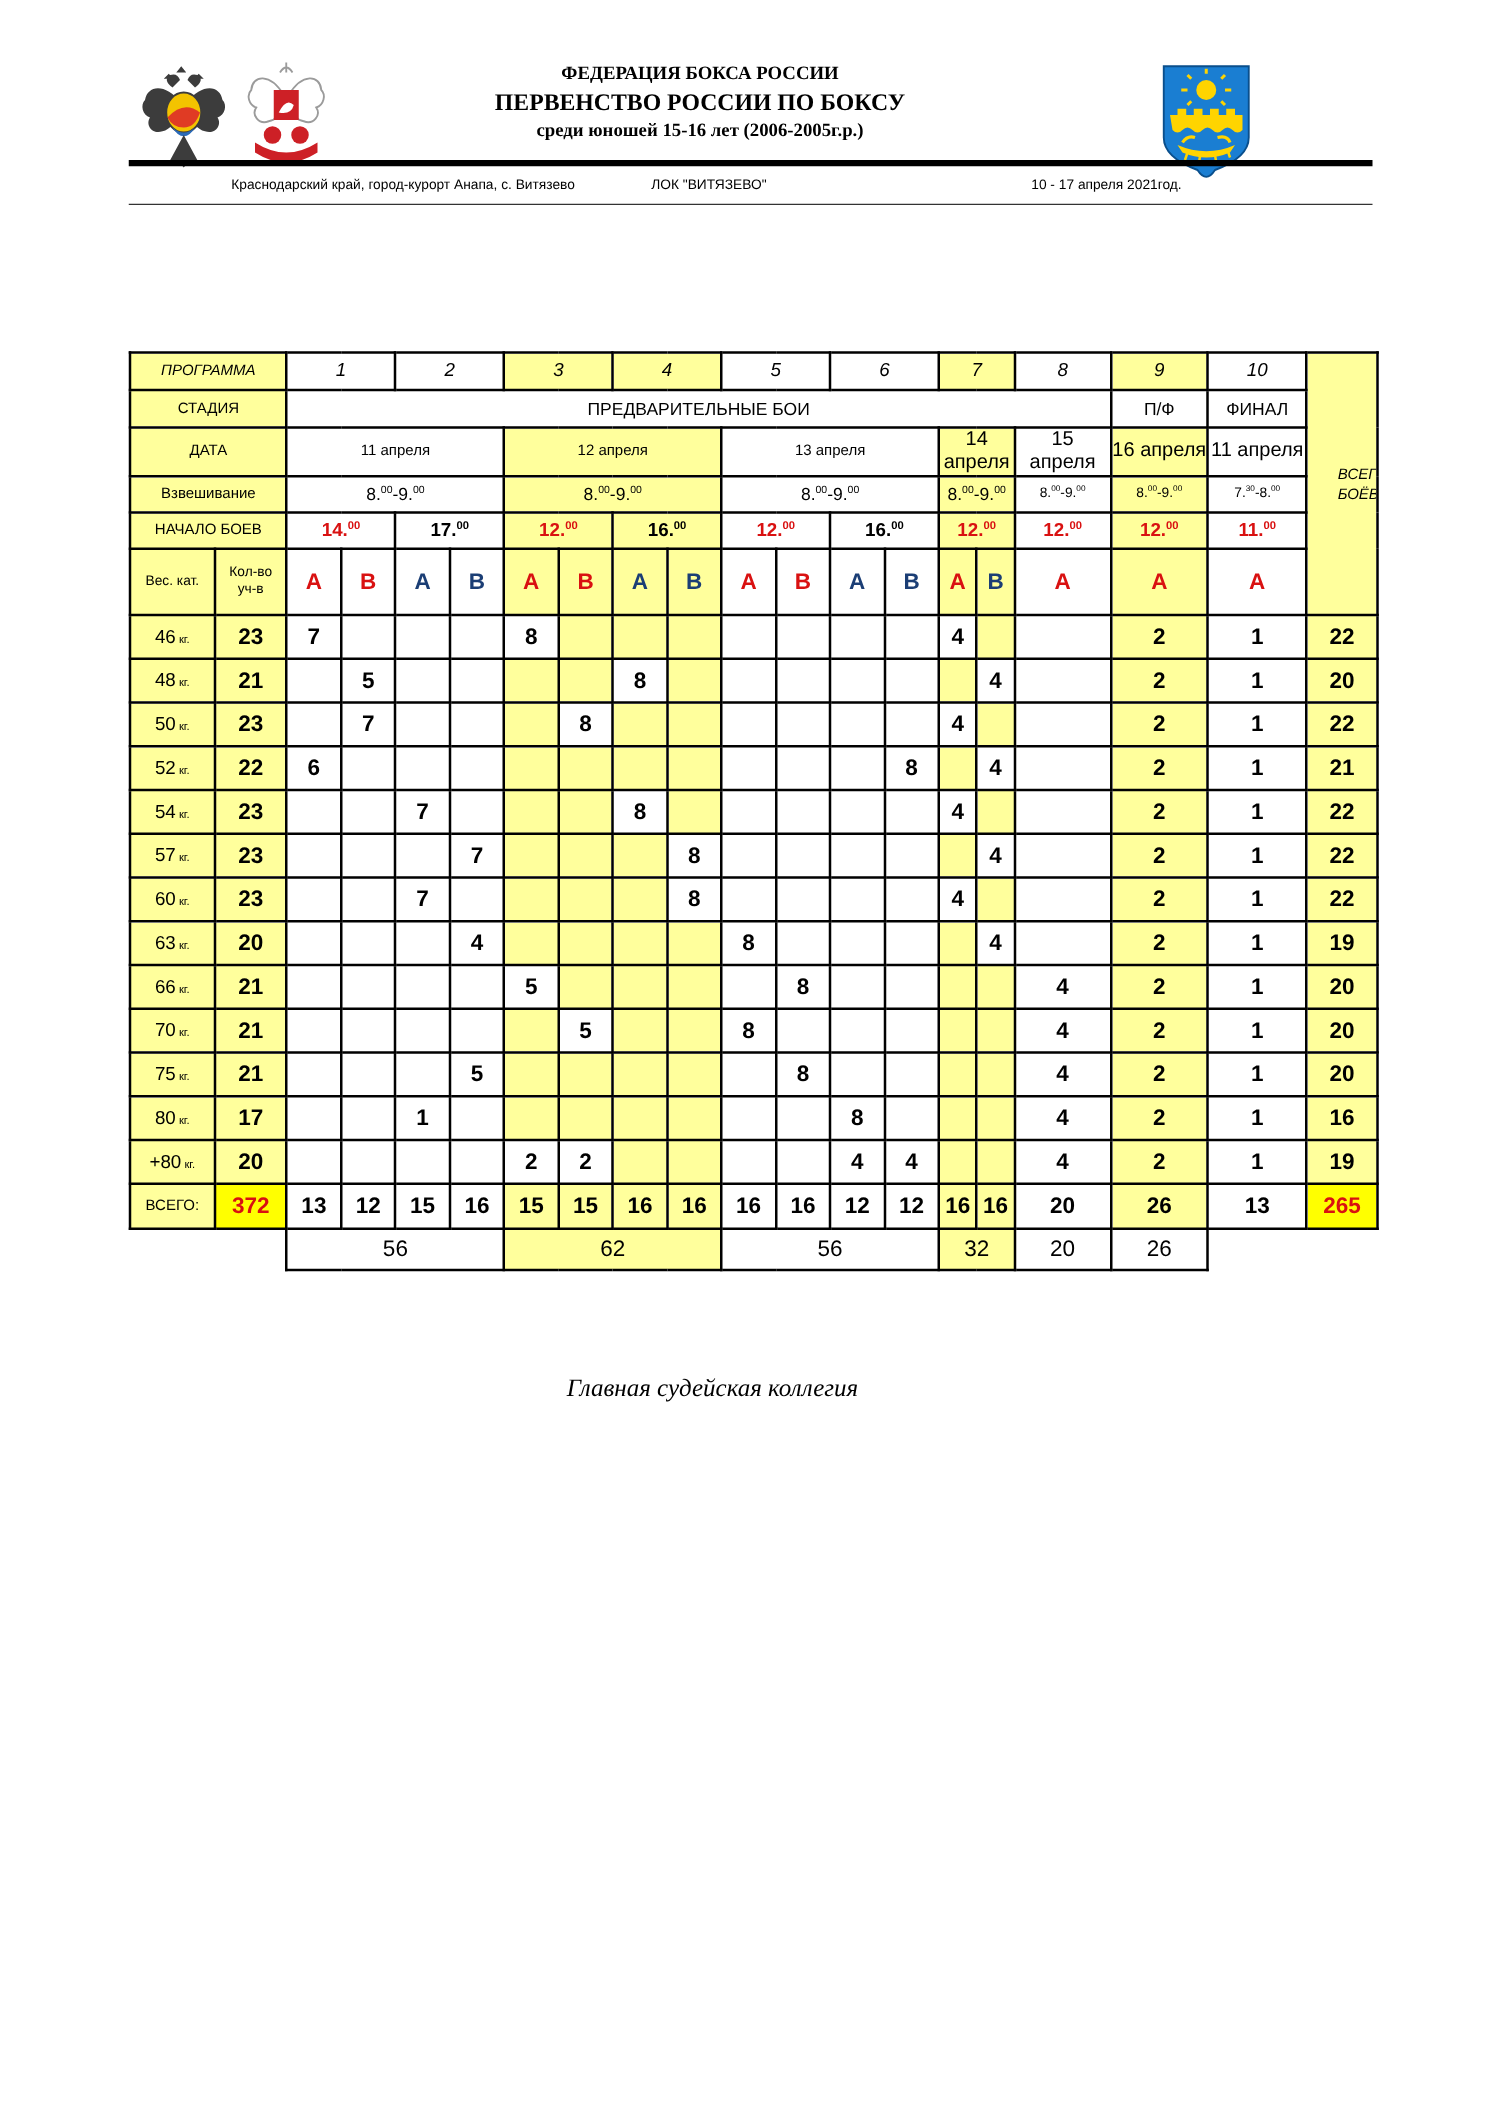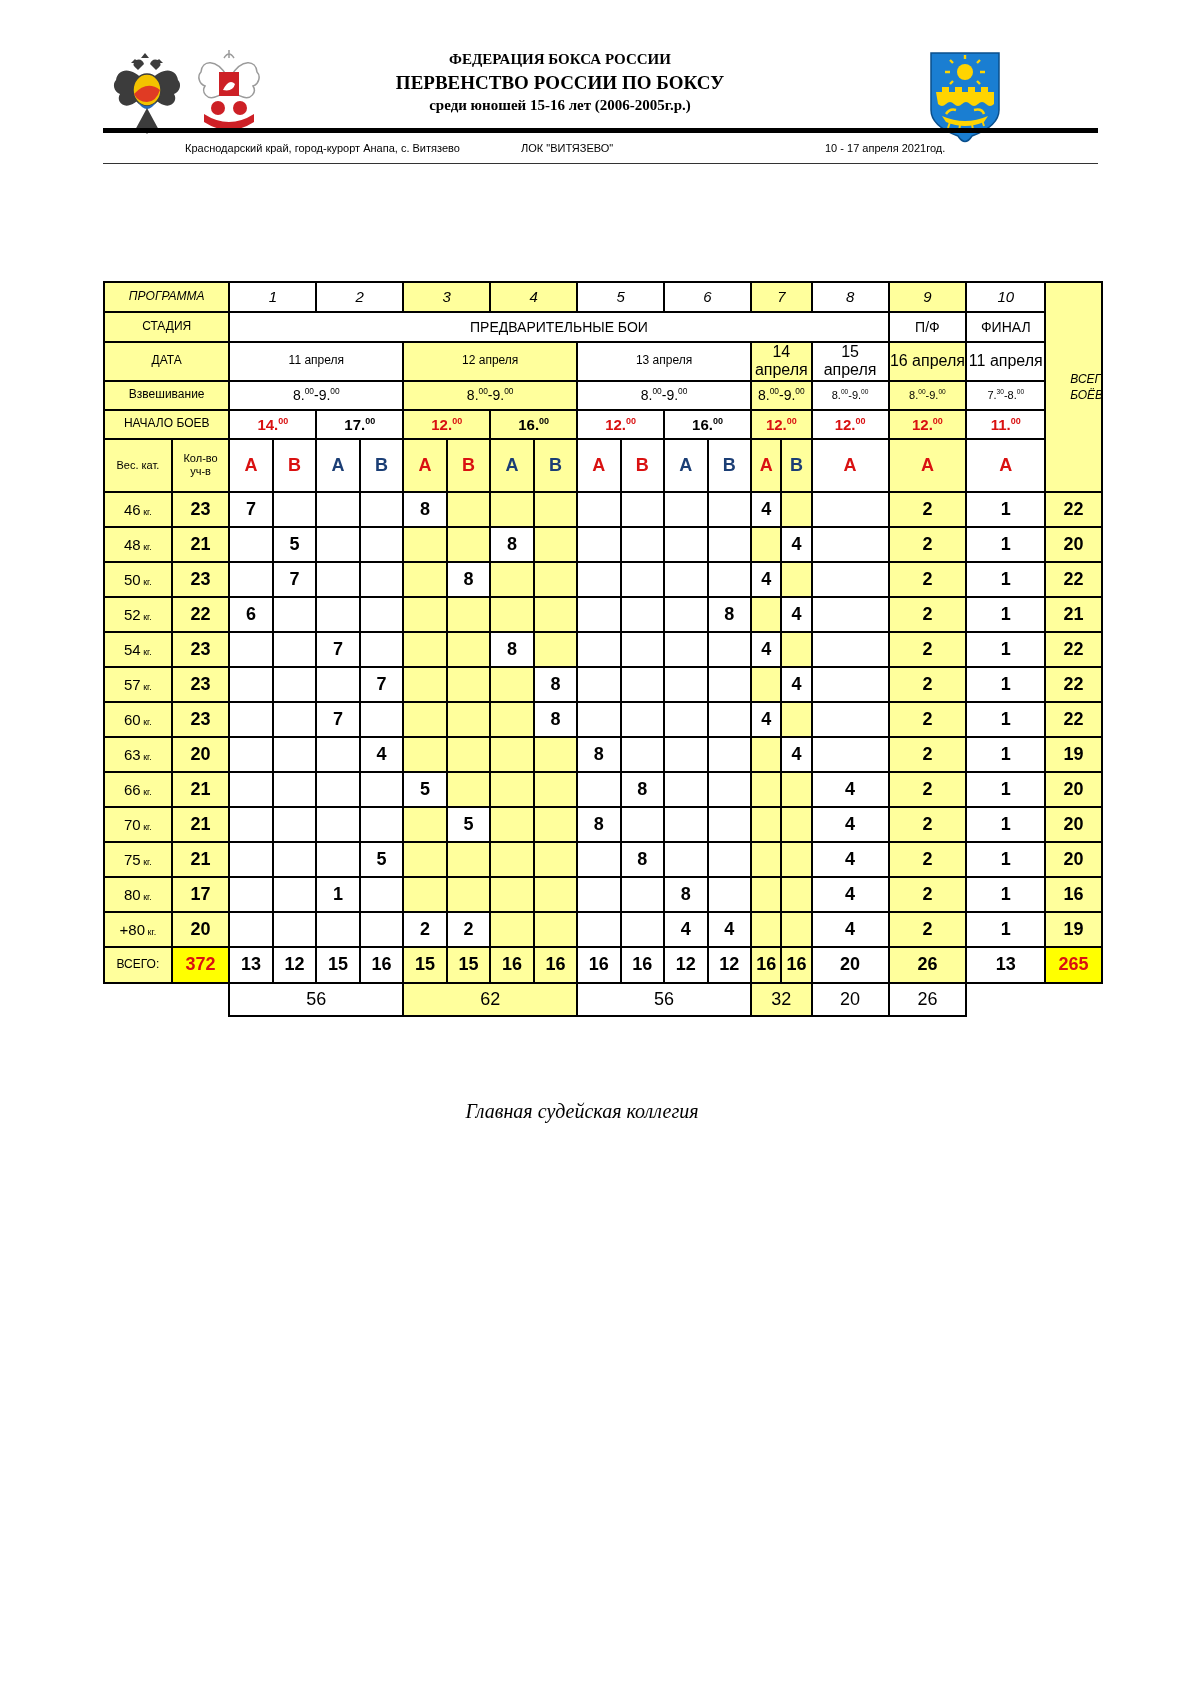--- a/index.html
+++ b/index.html
@@ -45,21 +45,21 @@
   td.blue{color:var(--blue);}
   td.wlab{font-size:15px;}
   td.wlab .kg{font-size:9px;}
   td.cnt,td.num{font-size:18px;font-weight:bold;}
   td.sum{font-size:18px;font-weight:normal;}
   td.gtotal{font-size:18px;font-weight:bold;color:var(--red);}
   td.vsego-head{font-size:12px;line-height:1.35;padding-left:24px;}
   td.small2{font-size:11px;line-height:1.2;}
   sup{font-size:0.6em;vertical-align:super;letter-spacing:0;}
   .footer-sign{position:absolute;left:0;top:1100px;width:1140px;text-align:center;
-               font-family:"Liberation Serif",serif;font-style:italic;font-size:20px;padding-left:12px;}
+               font-family:"Liberation Serif",serif;font-style:italic;font-size:20px;}
 </style>
 </head>
 <body>
 
 <div class="page">
 
   <svg class="emblem" style="left:112px;top:50px" width="70" height="88" viewBox="0 0 70 88">
     <path d="M29 8 l4 -5 4 5 z M19 13 l4 -4 4 4 z M43 13 l4 -4 4 4 z" fill="#3c3c3c"></path>
     <path d="M26 20 q-8 -6 -2 -10 q6 -2 8 4 z" fill="#3c3c3c"></path>
     <path d="M44 20 q8 -6 2 -10 q-6 -2 -8 4 z" fill="#3c3c3c"></path>

